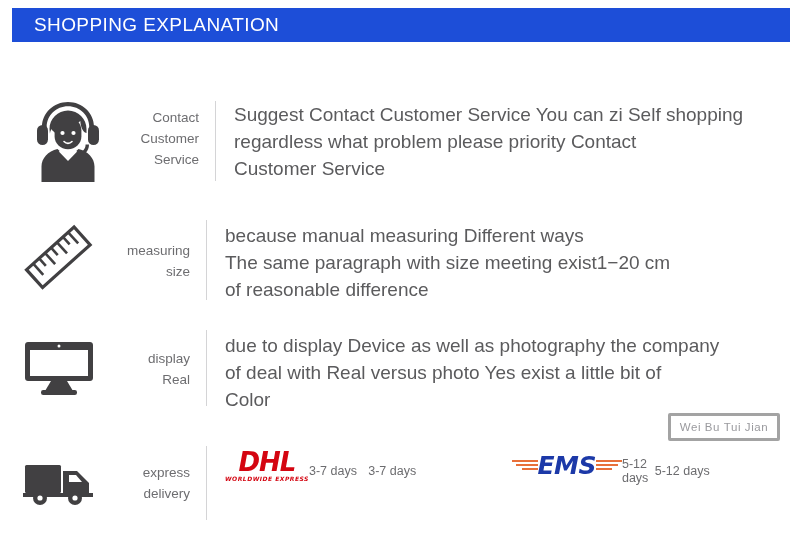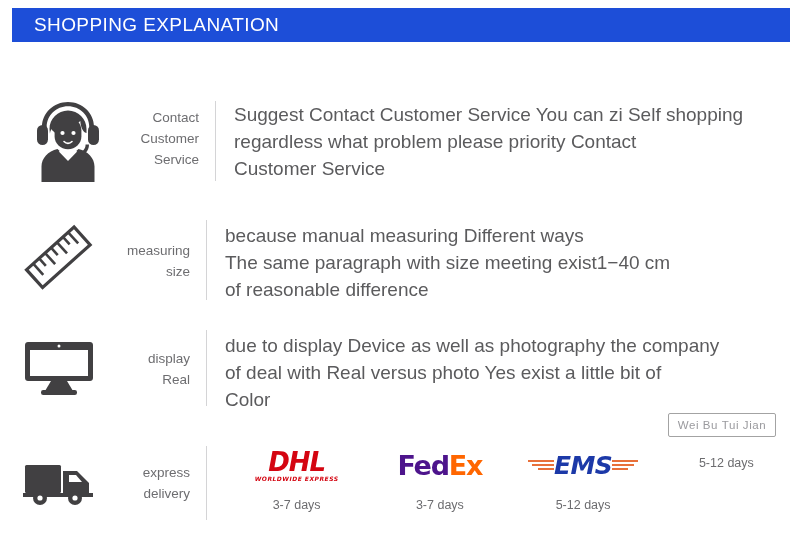--- a/index.html
+++ b/index.html
@@ -100,21 +100,21 @@
   
   .icon-svg { display: block; }
 
   
   .note-box {
     position: absolute;
     left: 668px;
     top: 413px;
     width: 106px;
     height: 22px;
-    border: 1px solid #a3a3a3;
+    border: 3px solid #a3a3a3;
     border-radius: 2px;
     display: flex;
     align-items: center;
     justify-content: center;
     background: #fff;
   }
   .note-box span {
     font-size: 11.5px;
     color: #9a9a9e;
     letter-spacing: 0.6px;
@@ -124,21 +124,21 @@
   
   .carriers {
     flex: 1;
     display: flex;
     padding-left: 18px;
     padding-top: 0px;
   }
   .carrier {
     flex: 1;
     display: flex;
-    flex-direction: column;
+    flex-direction: row;
     align-items: center;
   }
   .carrier-logo {
     height: 42px;
     display: flex;
     align-items: center;
     justify-content: center;
   }
   .carrier-days {
     font-size: 12.5px;
@@ -279,21 +279,21 @@
         <line x1="45" y1="22" x2="45" y2="37" stroke-width="2.6"></line>
         <line x1="53" y1="22" x2="53" y2="32" stroke-width="2.6"></line>
         <line x1="60" y1="22" x2="60" y2="37" stroke-width="2.6"></line>
       </g>
     </svg>
   </div>
   <div class="label-cell">measuring
 size</div>
   <div class="divider"></div>
   <div class="body-cell">because manual measuring Different ways
-The same paragraph with size meeting exist1−40 cm
+The same paragraph with size meeting exist1−20 cm
 of reasonable difference</div>
 </div>
 
 <div class="row" id="row-display">
   <div class="icon-cell">
     <svg class="icon-svg" width="72" height="60" viewBox="0 0 72 60">
       <g fill="#414042">
         <path d="M5 4h62c1.7 0 3 1.3 3 3v33c0 1.7-1.3 3-3 3H5c-1.7 0-3-1.3-3-3V7c0-1.7 1.3-3 3-3z"></path>
         <rect x="7" y="12" width="58" height="26" fill="#ffffff"></rect>
         <circle cx="36" cy="8" r="1.5" fill="#ffffff"></circle>
@@ -339,25 +339,20 @@
       <div class="carrier-logo">
         <div class="dhl-wrap">
           <div class="dhl-main">DHL</div>
           <div class="dhl-sub">WORLDWIDE EXPRESS</div>
         </div>
       </div>
       <div class="carrier-days">3-7 days</div>
     </div>
 
     <div class="carrier">
-      <div class="carrier-logo">
-        <div class="fedex">
-          <span class="fed">Fed</span><span class="ex">Ex</span>
-        </div>
-      </div>
       <div class="carrier-days">3-7 days</div>
     </div>
 
     <div class="carrier">
       <div class="carrier-logo">
         <div class="ems-wrap">
           <div class="ems-bars left">
               <i></i>
               <i></i>
               <i></i>

